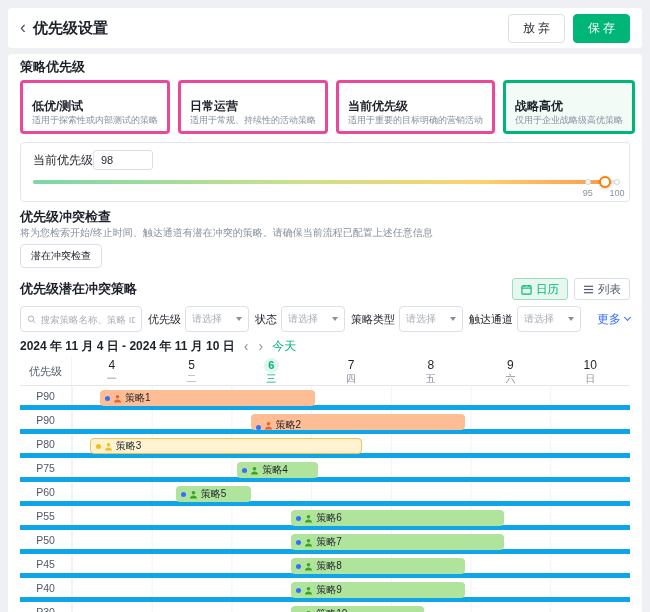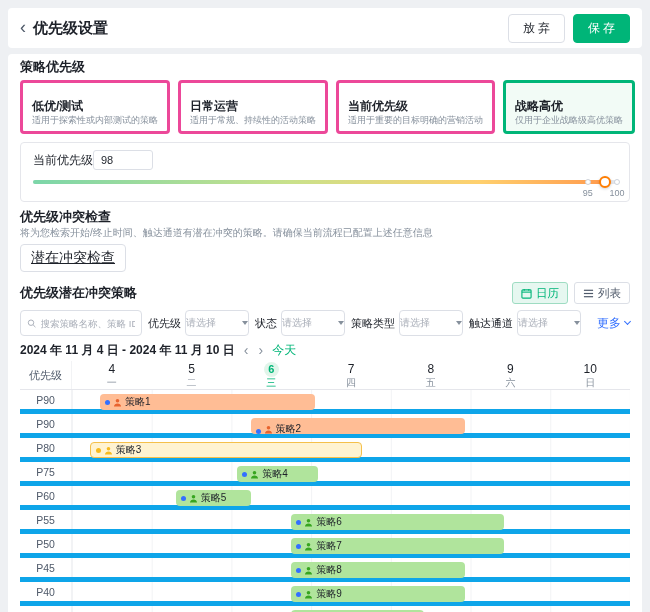--- a/index.html
+++ b/index.html
@@ -39,35 +39,35 @@
   .curr-input { width: 60px; height: 20px; border: 1px solid #dcdfe6; border-radius: 3px; padding: 0 7px; font-size: 11px; font-family: inherit; outline: none; color: #1d2129; }
   .slider { position: relative; height: 24px; margin-top: 4px; }
   .slider-track { position: absolute; left: 0; right: 0; top: 5px; height: 4px; background: #e5e6eb; border-radius: 2px; }
   .slider-fill { position: absolute; left: 0; top: 5px; height: 4px; border-radius: 2px;
     background: linear-gradient(90deg, #7cd6a9 0%, #c9e18b 45%, #ffd06e 78%, #ff9a4d 100%); }
   .slider-mark-dot { position: absolute; top: 4px; width: 6px; height: 6px; background: #fff; border: 1px solid #cdd2da; border-radius: 50%; transform: translateX(-50%); }
   .slider-mark-label { position: absolute; top: 13px; font-size: 9px; color: #86909c; transform: translateX(-50%); line-height: 10px; }
   .slider-handle { position: absolute; top: 1px; width: 12px; height: 12px; background: #fff; border: 2px solid #ff7d00; border-radius: 50%; transform: translateX(-50%); cursor: grab; box-shadow: 0 1px 3px rgba(0,0,0,.18); }
   
   .sec-desc { font-size: 10px; color: #86909c; line-height: 12px; margin: 3px 0 5px; }
-  .check-btn { letter-spacing: 0; padding: 4px 10px; font-size: 14px; margin-bottom: 10px; display: inline-block; text-decoration: underline; }
+  .check-btn { letter-spacing: 0; padding: 4px 10px; font-size: 10px; margin-bottom: 10px; display: inline-block; }
   
   .list-head { display: flex; align-items: center; justify-content: space-between; height: 22px; margin-bottom: 6px; }
   .view-toggle { display: flex; gap: 6px; }
   .seg { display: inline-flex; align-items: center; gap: 4px; font-size: 11.5px; height: 22px; padding: 0 8px; border-radius: 3px; border: 1px solid #dcdfe6; background: #fff; color: #4e5969; cursor: pointer; font-family: inherit; }
   .seg.active { background: #e6f7f0; border-color: #9edcc2; color: #00b578; }
   .seg svg { display: block; }
   
   .filters { display: flex; align-items: center; gap: 6px; margin-bottom: 6px; }
   .search { width: 122px; height: 26px; border: 1px solid #dcdfe6; border-radius: 4px; display: flex; align-items: center; gap: 4px; padding: 0 6px; flex: none; }
   .search input { border: none; outline: none; width: 100%; font-size: 9.5px; font-family: inherit; color: #1d2129; }
   .search input::placeholder { color: #a9aeb8; }
   .fgroup { display: flex; align-items: center; gap: 4px; flex: none; }
   .flabel { font-size: 11px; color: #1d2129; white-space: nowrap; }
-  .fselect { width: 64px; height: 26px; border: 1px solid #dcdfe6; border-radius: 4px; display: flex; align-items: center; justify-content: space-between; padding: 0 0; cursor: pointer; background: #fff; }
+  .fselect { width: 64px; height: 26px; border: 1px solid #dcdfe6; border-radius: 4px; display: flex; align-items: center; justify-content: space-between; padding: 0 6px; cursor: pointer; background: #fff; }
   .fselect .ph { font-size: 10px; color: #a9aeb8; }
   .caret { width: 0; height: 0; border-left: 3.5px solid transparent; border-right: 3.5px solid transparent; border-top: 4px solid #86909c; }
   .more { margin-left: auto; color: #3370ff; font-size: 12px; display: flex; align-items: center; gap: 4px; cursor: pointer; text-decoration: none; flex: none; }
   .more .chev { width: 5px; height: 5px; border-right: 1.5px solid #3370ff; border-bottom: 1.5px solid #3370ff; transform: rotate(45deg); margin-top: -3px; }
   
   .date-nav { display: flex; align-items: center; gap: 8px; height: 16px; margin-bottom: 3px; font-size: 12px; }
   .range { font-weight: bold; }
   .nav-btn { color: #86909c; font-size: 14px; cursor: pointer; line-height: 1; padding: 0 1px; }
   .today { color: #00b578; cursor: pointer; }
   

